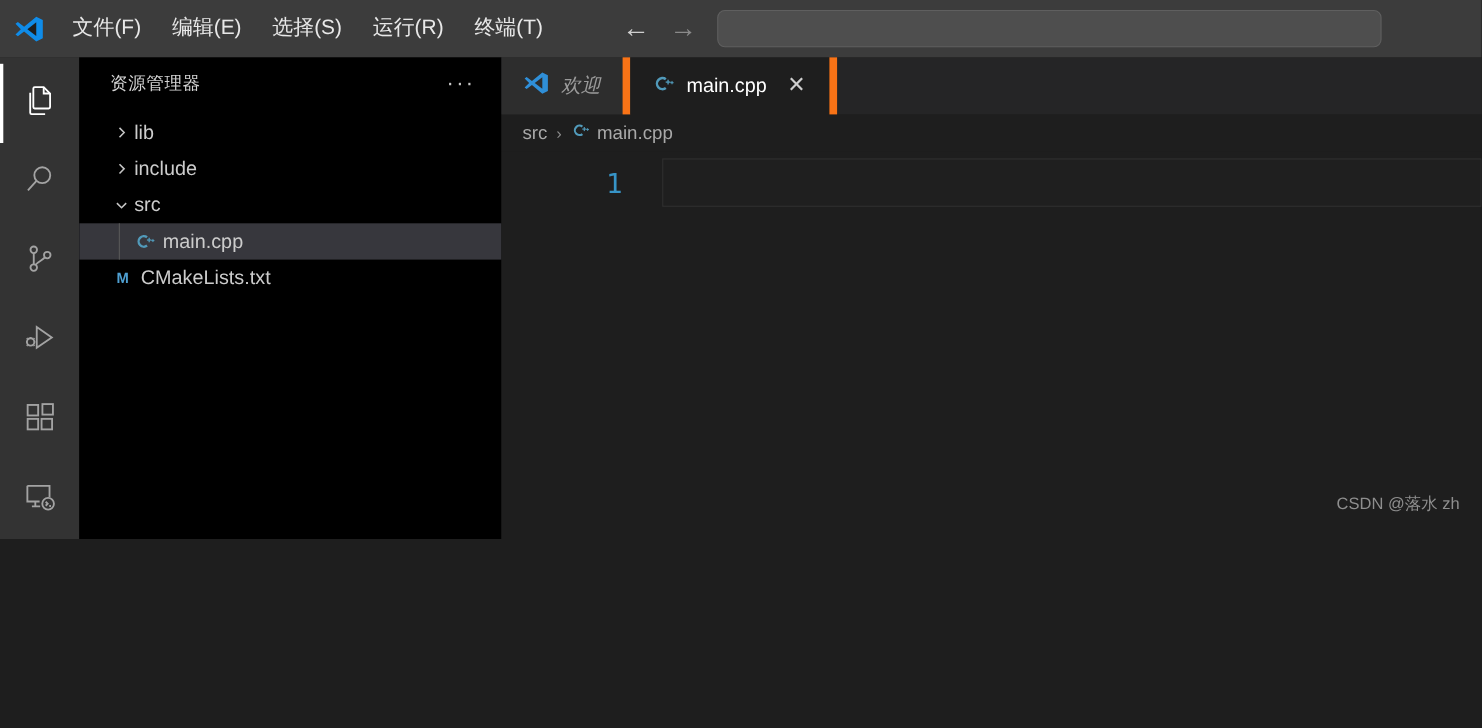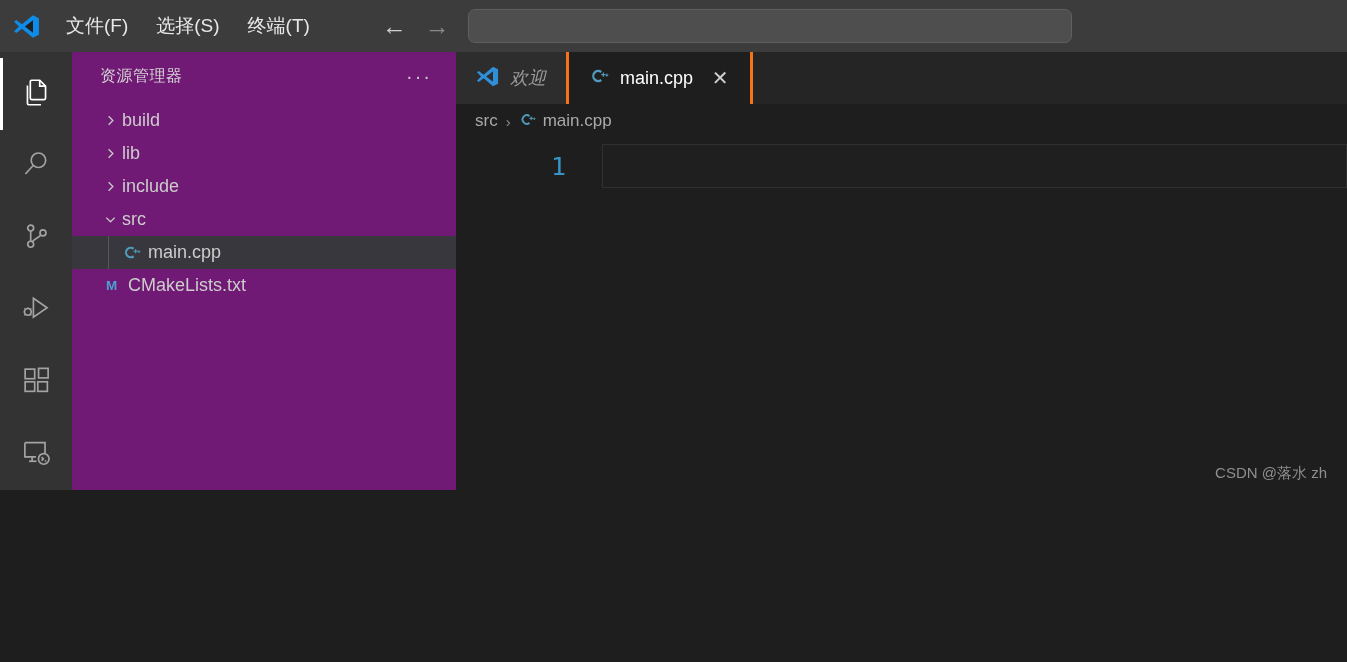--- a/index.html
+++ b/index.html
@@ -122,21 +122,21 @@
     position: absolute;
     left: 0; top: 0; bottom: 0;
     width: 3px;
     background: #ffffff;
   }
 
   
   .sidebar {
     width: 384px;
     min-width: 384px;
-    background: #701a75;
+    background: #000000;
     display: flex;
     flex-direction: column;
     overflow: hidden;
   }
   .sb-header {
     height: 48px;
     min-height: 48px;
     display: flex;
     align-items: center;
     padding: 0 18px 0 28px;
@@ -218,21 +218,21 @@
     background: #252526;
     display: flex;
     align-items: stretch;
   }
   .tab {
     display: flex;
     align-items: center;
     gap: 11px;
     padding: 0 20px;
     background: #2d2d2d;
-    border-right: 3px solid #f97316;
+    border-right: 7px solid #f97316;
     color: #9a9a9a;
     cursor: pointer;
     white-space: nowrap;
     position: relative;
   }
   .tab.active {
     background: #1e1e1e;
     color: #ffffff;
   }
   .tab-label { font-size: 18px; }
@@ -291,21 +291,21 @@
     flex: 1 1 auto;
     height: 44px;
     border: 1px solid #303030;
     box-sizing: border-box;
     background: #1f1f1f;
   }
 
   .watermark {
     position: absolute;
     right: 20px;
-    bottom: 7px;
+    bottom: 22px;
     font-size: 15px;
     color: #8e8e8e;
     white-space: nowrap;
     user-select: none;
   }
 </style>
 </head>
 <body>
 
 <div class="app">
@@ -314,21 +314,23 @@
 
     <div class="tb-logo">
       <svg width="27" height="27" viewBox="0 0 100 100" aria-hidden="true">
         <path d="M74 8 L96 19 L96 81 L74 92 L33 58 L12 74 L4 68 L22 50 L4 32 L12 26 L33 42 Z" fill="#0f8ce9"></path>
         <path d="M74 27 L74 73 L44 50 Z" fill="#1e1e1e"></path>
       </svg>
     </div>
 
     <div class="menubar">
       <div class="menu-item"><span>文件(F)</span></div>
+      <div class="menu-item"><span>编辑(E)</span></div>
       <div class="menu-item"><span>选择(S)</span></div>
+      <div class="menu-item"><span>运行(R)</span></div>
       <div class="menu-item"><span>终端(T)</span></div>
     </div>
 
     <div class="tb-nav">
       <span class="nav-arrow">←</span>
       <span class="nav-arrow dim">→</span>
     </div>
 
     <div class="cmdcenter">
       
@@ -407,28 +409,20 @@
     <div class="sidebar">
 
       <div class="sb-header">
         <span class="sb-title">资源管理器</span>
         <span class="sb-more">···</span>
       </div>
 
       <div class="tree">
 
 
-        <div class="row" style="padding-left:26px">
-          <span class="twisty">
-            <svg width="15" height="15" viewBox="0 0 16 16" fill="none" stroke="#c5c5c5" stroke-width="1.5" aria-hidden="true">
-                <path d="M6 3.5 L10.5 8 L6 12.5"></path>
-              </svg>
-          </span>
-          <span class="row-label">build</span>
-        </div>
 
         <div class="row" style="padding-left:26px">
           <span class="twisty">
             <svg width="15" height="15" viewBox="0 0 16 16" fill="none" stroke="#c5c5c5" stroke-width="1.5" aria-hidden="true">
                 <path d="M6 3.5 L10.5 8 L6 12.5"></path>
               </svg>
           </span>
           <span class="row-label">lib</span>
         </div>
 

